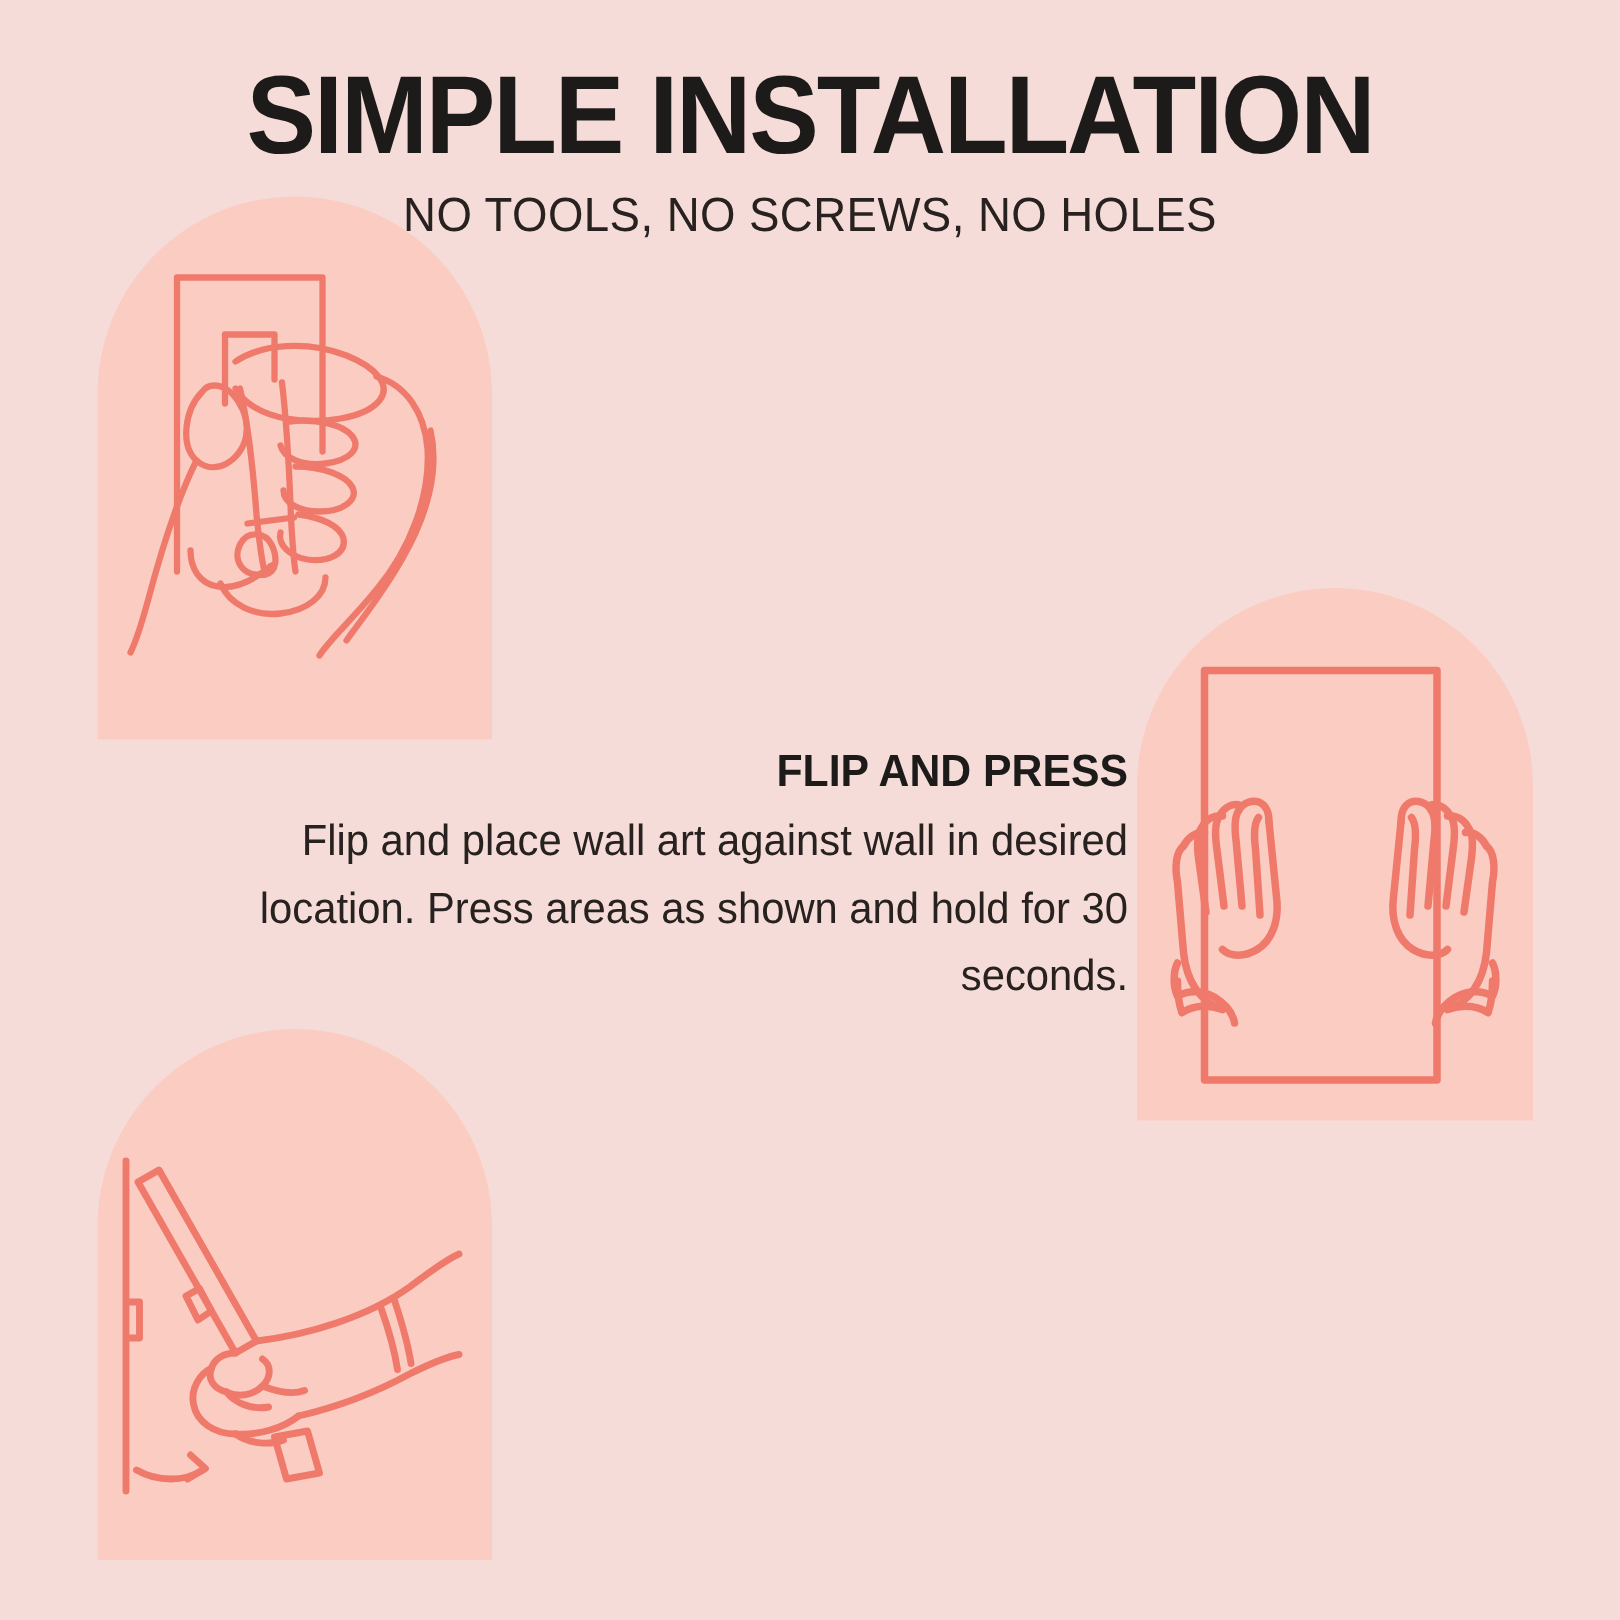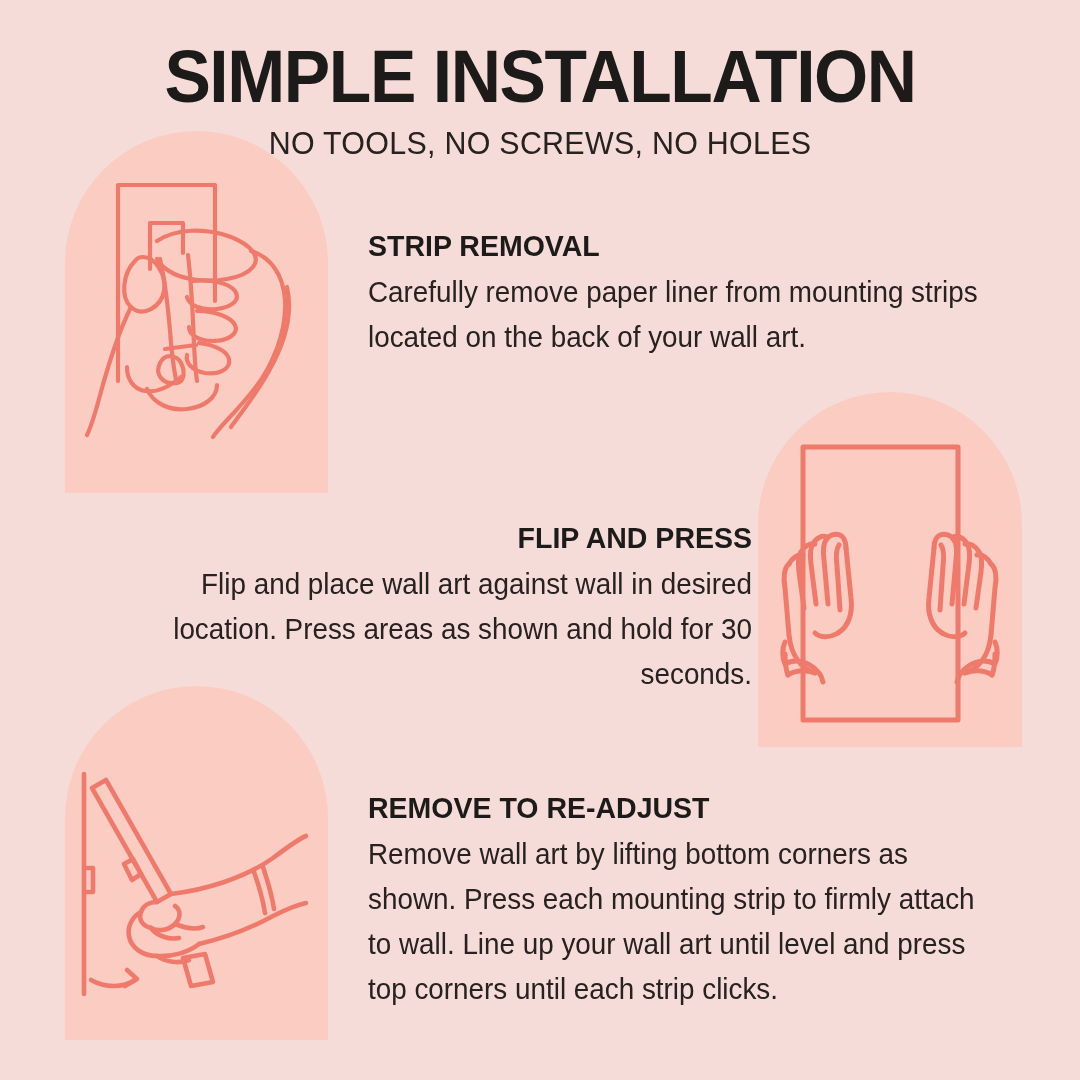--- a/index.html
+++ b/index.html
@@ -117,21 +117,21 @@
     left: 368px;
     top: 228px;
     width: 640px;
     text-align: left;
   }
   .step-1 .step-head { transform-origin: 0% 50%; }
   .step-1 .step-body { transform-origin: 0% 50%; }
 
   .step-2 {
     left: 100px;
-    top: 520px;
+    top: 497px;
     width: 652px;
     text-align: right;
   }
   .step-2 .step-head { transform-origin: 100% 50%; }
   .step-2 .step-body { transform-origin: 100% 50%; }
 
   .step-3 {
     left: 368px;
     top: 790px;
     width: 648px;
@@ -177,24 +177,20 @@
         <path d="M166 296 C176 282 192 262 204 240 C220 212 228 182 222 156"></path>
 
         <path d="M66 176 C54 200 42 238 34 268 C28 290 24 300 22 304"></path>
         <path d="M116 246 C104 256 92 262 80 260 C68 258 62 248 62 236"></path>
 
         <path d="M82 258 C88 272 104 280 122 278 C140 276 152 266 152 254"></path>
       </g>
     </svg>
   </div>
 
-  <div class="step-text step-1">
-    <div class="step-head">STRIP REMOVAL</div>
-    <div class="step-body">Carefully remove paper liner from mounting strips located on the back of your wall art.</div>
-  </div>
 
   <div class="arch arch-2">
     <svg viewBox="0 0 264 355" preserveAspectRatio="none">
       <g fill="none" stroke="#ef7a6c" stroke-width="5" stroke-linecap="round" stroke-linejoin="round">
 
         <rect x="45" y="55" width="155" height="273"></rect>
 
         <g>
           <path d="M31 172 C26 176 25 186 27 196 L31 243 C33 262 42 276 57 281"></path>
           <path d="M43 160 C40 164 40 172 41 180 L46 216"></path>
@@ -267,18 +263,14 @@
 
         <path d="M189 186 C194 200 198 214 200 227"></path>
         <path d="M198 181 C203 196 207 210 209 223"></path>
 
         <path d="M26 294 C40 302 58 302 70 294"></path>
         <path d="M62 284 L72 293 L60 300"></path>
       </g>
     </svg>
   </div>
 
-  <div class="step-text step-3">
-    <div class="step-head">REMOVE TO RE-ADJUST</div>
-    <div class="step-body">Remove wall art by lifting bottom corners as shown. Press each mounting strip to firmly attach to wall. Line up your wall art until level and press top corners until each strip clicks.</div>
-  </div>
 
 </div>
 
 </body></html>

